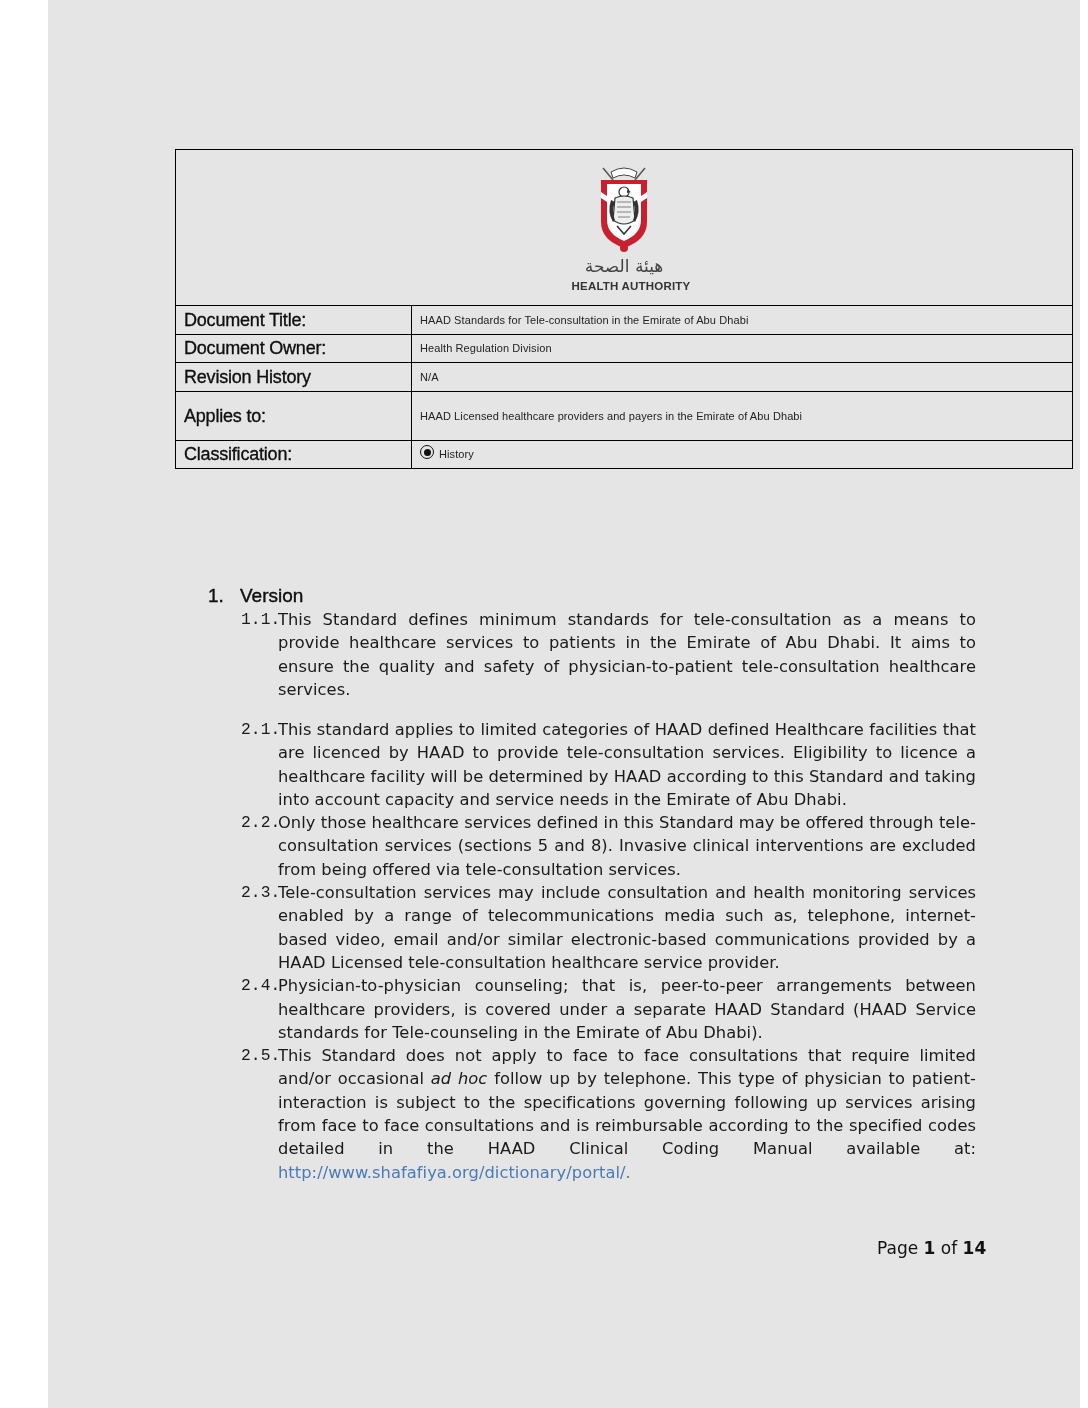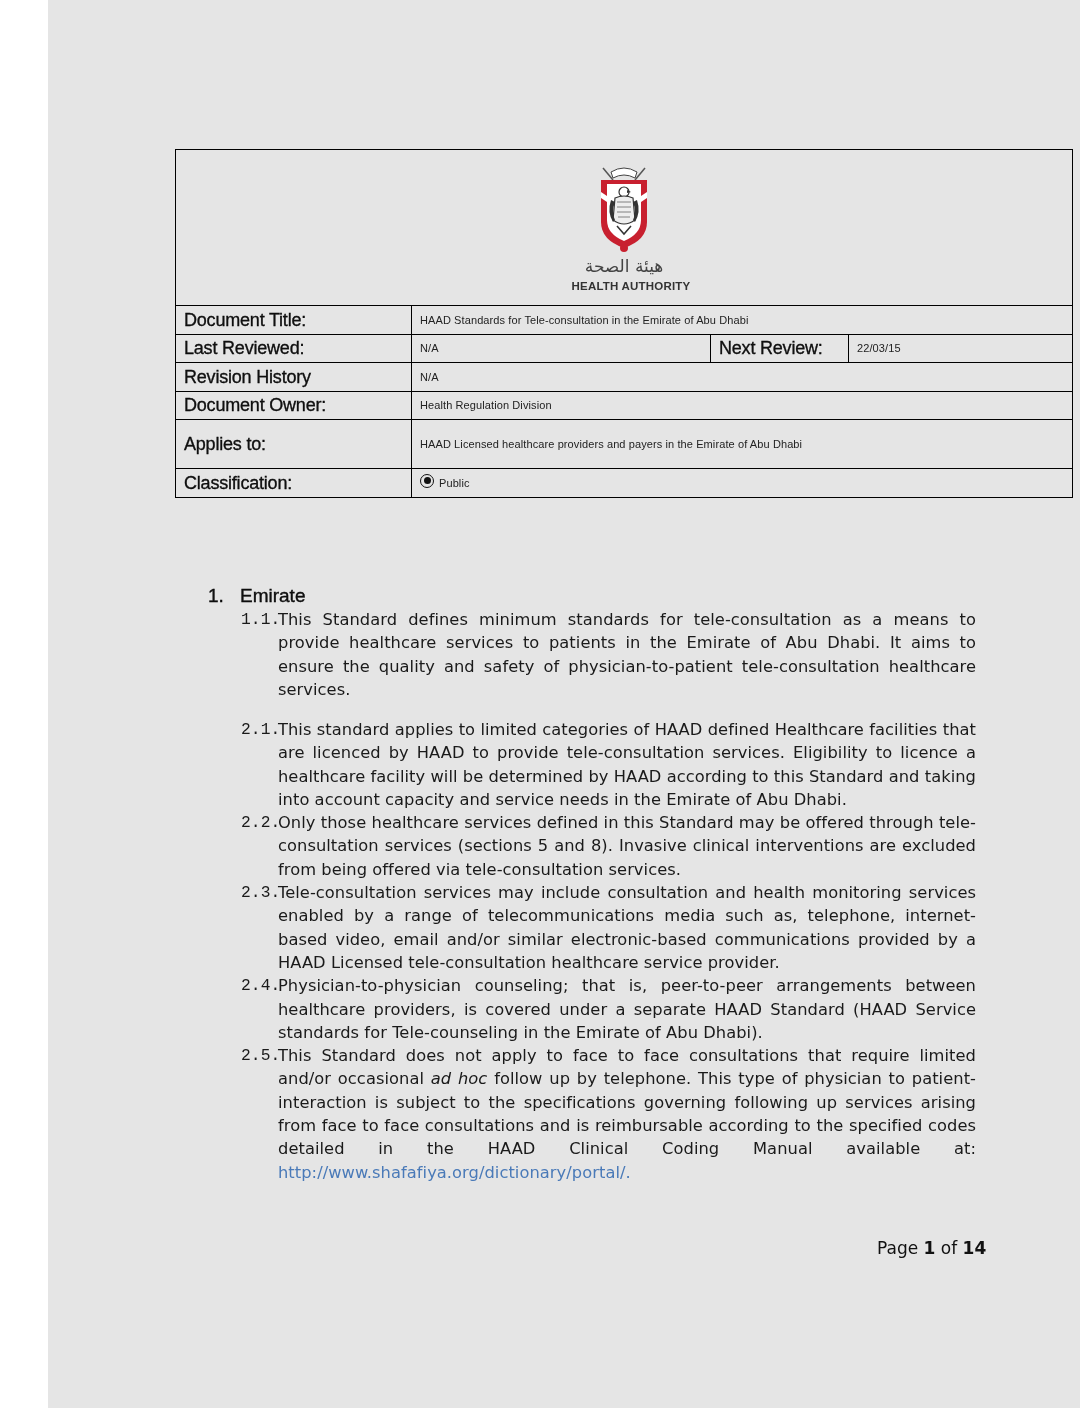--- a/index.html
+++ b/index.html
@@ -85,49 +85,43 @@
           <div class="logo-ar">هيئة الصحة</div>
           <div class="logo-en">HEALTH AUTHORITY</div>
         </div>
       </td>
     </tr>
     <tr>
       <td class="lbl">Document Title:</td>
       <td class="val" colspan="3">HAAD Standards for Tele-consultation in the Emirate of Abu Dhabi</td>
     </tr>
     <tr>
-      <td class="lbl">Last Reviewed:</td>
-      <td class="val">N/A</td>
-      <td class="lbl">Next Review:</td>
-      <td class="val">22/03/15</td>
+      <td class="lbl">Document Owner:</td>
+      <td class="val" colspan="3">Health Regulation Division</td>
     </tr>
     <tr>
       <td class="lbl">Revision History</td>
       <td class="val" colspan="3">N/A</td>
-    </tr>
-    <tr>
-      <td class="lbl">Document Owner:</td>
-      <td class="val" colspan="3">Health Regulation Division</td>
     </tr>
     <tr class="tall">
       <td class="lbl">Applies to:</td>
       <td class="val justify" colspan="3">HAAD Licensed healthcare providers and payers in the Emirate of Abu Dhabi</td>
     </tr>
     <tr>
       <td class="lbl">Classification:</td>
       <td class="val" colspan="3">
-        <span class="radio"></span><span>Public</span>
+        <span class="radio"></span><span>History</span>
       </td>
     </tr>
   </tbody>
     </table>
 
   <div class="section" style="top:584px;">
     <div class="sec-head">
-      <span class="num">1.</span><span>Emirate</span>
+      <span class="num">1.</span><span>Version</span>
     </div>
     <div class="item last-left">
       <span class="inum">1.1.</span>
       <span>This Standard defines minimum standards for tele-consultation as a means to provide healthcare services to patients in the Emirate of Abu Dhabi.  It aims to ensure the quality and safety of physician-to-patient tele-consultation healthcare services.</span>
     </div>
   </div>
 
   <div class="section" style="top:718px;">
     <div class="item last-left">
       <span class="inum">2.1.</span>

